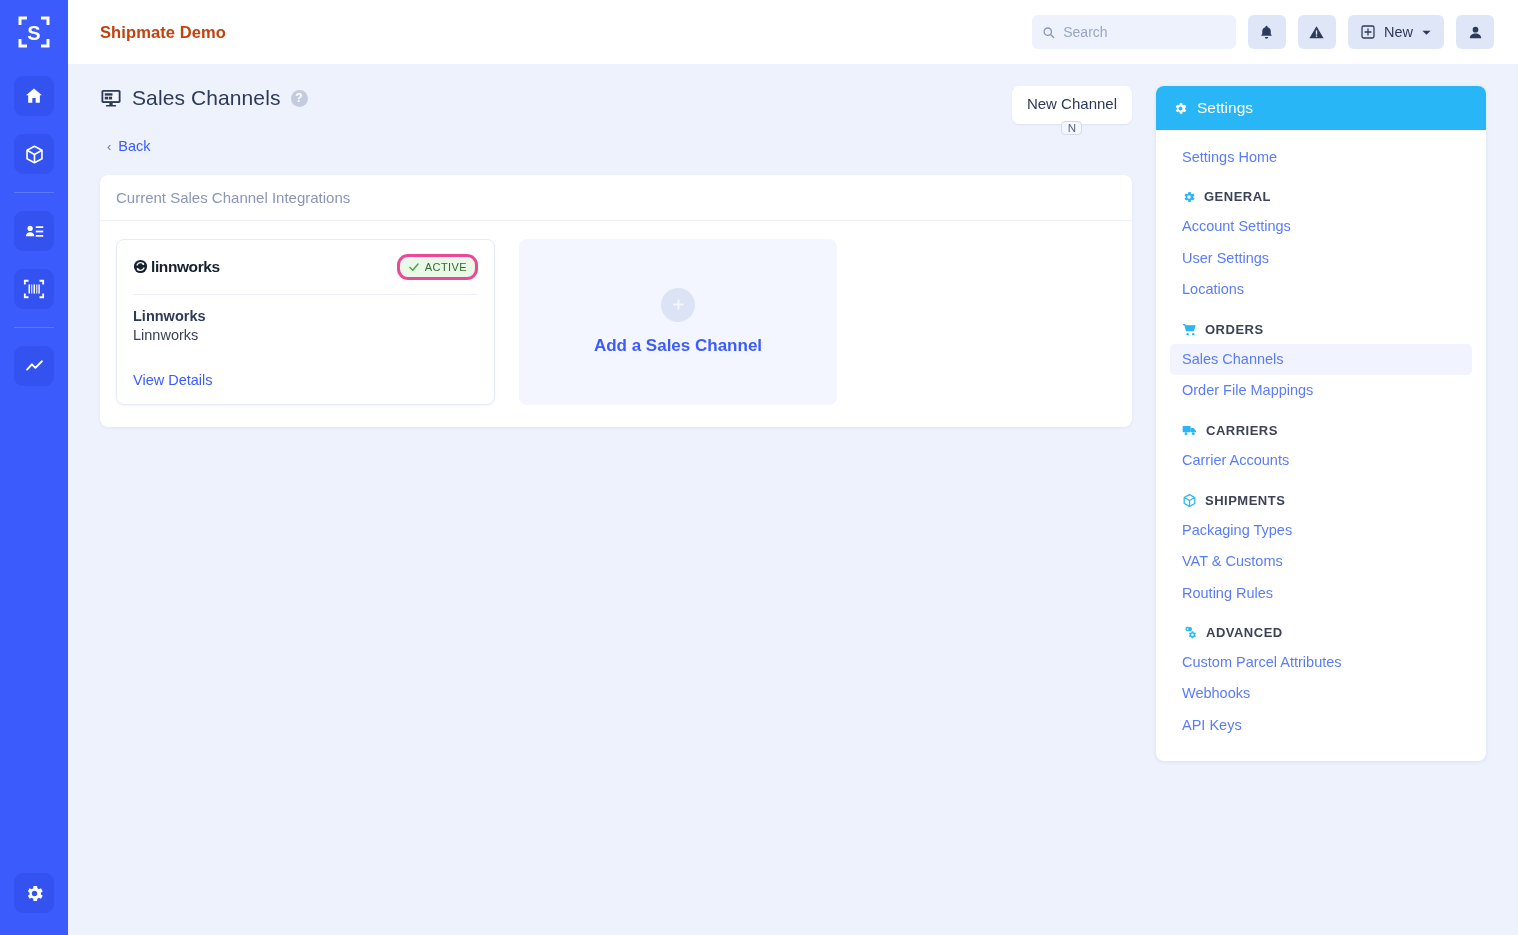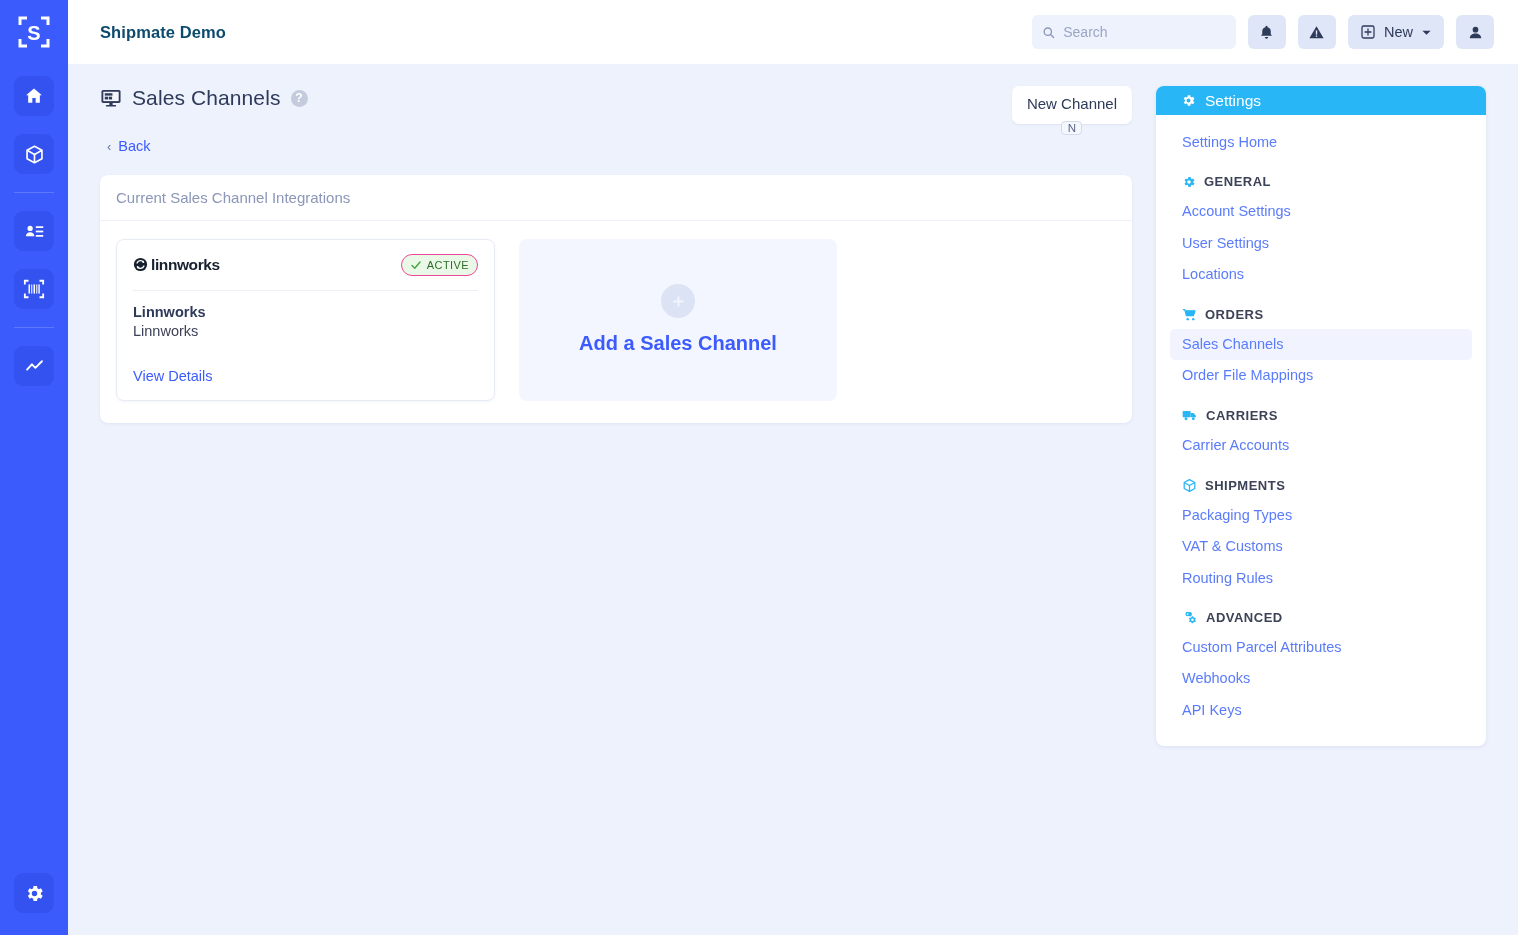--- a/index.html
+++ b/index.html
@@ -36,21 +36,21 @@
   
   .main-col { flex: 1; height: 935px; display: flex; flex-direction: column; }
 
   
   .topbar {
     height: 64px; background: #ffffff;
     display: flex; align-items: center; padding: 0 24px 0 32px;
     flex: 0 0 64px;
   }
   .brand {
-    color: #0c4a6e; font-size: 16.5px; font-weight: bold; letter-spacing: 0.1px;
+    color: #c2410c; font-size: 16.5px; font-weight: bold; letter-spacing: 0.1px;
     cursor: pointer;
   }
   .topbar-right { margin-left: auto; display: flex; align-items: center; gap: 12px; }
   .search-box {
     width: 204px; height: 34px; background: #eef2fd; border-radius: 6px;
     display: flex; align-items: center; padding: 0 10px; gap: 8px;
   }
   .search-input {
     border: none; outline: none; background: transparent;
     font-family: "Liberation Sans", sans-serif; font-size: 14px; color: #a21caf;
@@ -113,50 +113,50 @@
   .int-card {
     width: 379px; background: #fff; border: 1px solid #e7ebf5; border-radius: 8px;
     box-shadow: 0 1px 3px rgba(40,60,120,.06);
     padding: 14px 16px 16px 16px;
   }
   .int-top { display: flex; align-items: center; }
   .lw-logo { display: flex; align-items: center; gap: 3px; }
   .lw-word { font-size: 15.5px; font-weight: bold; color: #16202e; letter-spacing: -0.4px; }
   .badge {
     margin-left: auto; display: flex; align-items: center; gap: 5px;
-    border: 1px solid #ec4899; background: #eaf8e7; border-radius: 11px;
+    border: 3px solid #ec4899; background: #eaf8e7; border-radius: 11px;
     padding: 4px 8px; cursor: default;
   }
   .badge-text { font-size: 11px; color: #2f6e2a; letter-spacing: .4px; }
   .int-div { height: 1px; background: #eceff6; margin: 14px 0 12px 0; }
   .int-name { font-size: 14.5px; font-weight: bold; color: #2e3a59; line-height: 1.35; }
   .int-sub { font-size: 14.5px; color: #3c4257; line-height: 1.35; }
   .int-link { margin-top: 26px; font-size: 14.5px; color: #3b5bfd; cursor: pointer; }
 
   
   .add-card {
     width: 318px; background: #f3f6fe; border-radius: 8px;
     display: flex; flex-direction: column; align-items: center; justify-content: center;
     cursor: pointer;
   }
   .add-circle {
     width: 34px; height: 34px; border-radius: 50%; background: #dbe3f5;
     display: flex; align-items: center; justify-content: center; margin-bottom: 14px;
   }
-  .add-label { font-size: 20px; color: #3b5bfd; font-weight: bold; }
+  .add-label { font-size: 17px; color: #3b5bfd; font-weight: bold; }
 
   
   .settings {
     width: 330px; flex: 0 0 330px; align-self: flex-start;
     background: #fff; border-radius: 8px; overflow: hidden;
     box-shadow: 0 1px 4px rgba(40,60,120,.09);
   }
   .settings-head {
-    height: 29px; background: #29b6f6; display: flex; align-items: center;
-    gap: 9px; padding: 0 25px;
+    height: 44px; background: #29b6f6; display: flex; align-items: center;
+    gap: 9px; padding: 0 17px;
   }
   .settings-head-text { color: #fff; font-size: 15.5px; }
   .settings-body { padding: 12px 14px 20px 14px; }
   .s-link {
     display: block; padding: 7px 12px; border-radius: 5px;
     color: #5b7cfa; font-size: 14.5px; cursor: pointer; line-height: 1.2;
   }
   .s-link.active { background: #f1f4fe; }
   .s-group { display: flex; align-items: center; gap: 8px; padding: 16px 12px 7px 12px; }
   .s-group-text { font-size: 13px; font-weight: bold; color: #3c4257; letter-spacing: .5px; }

